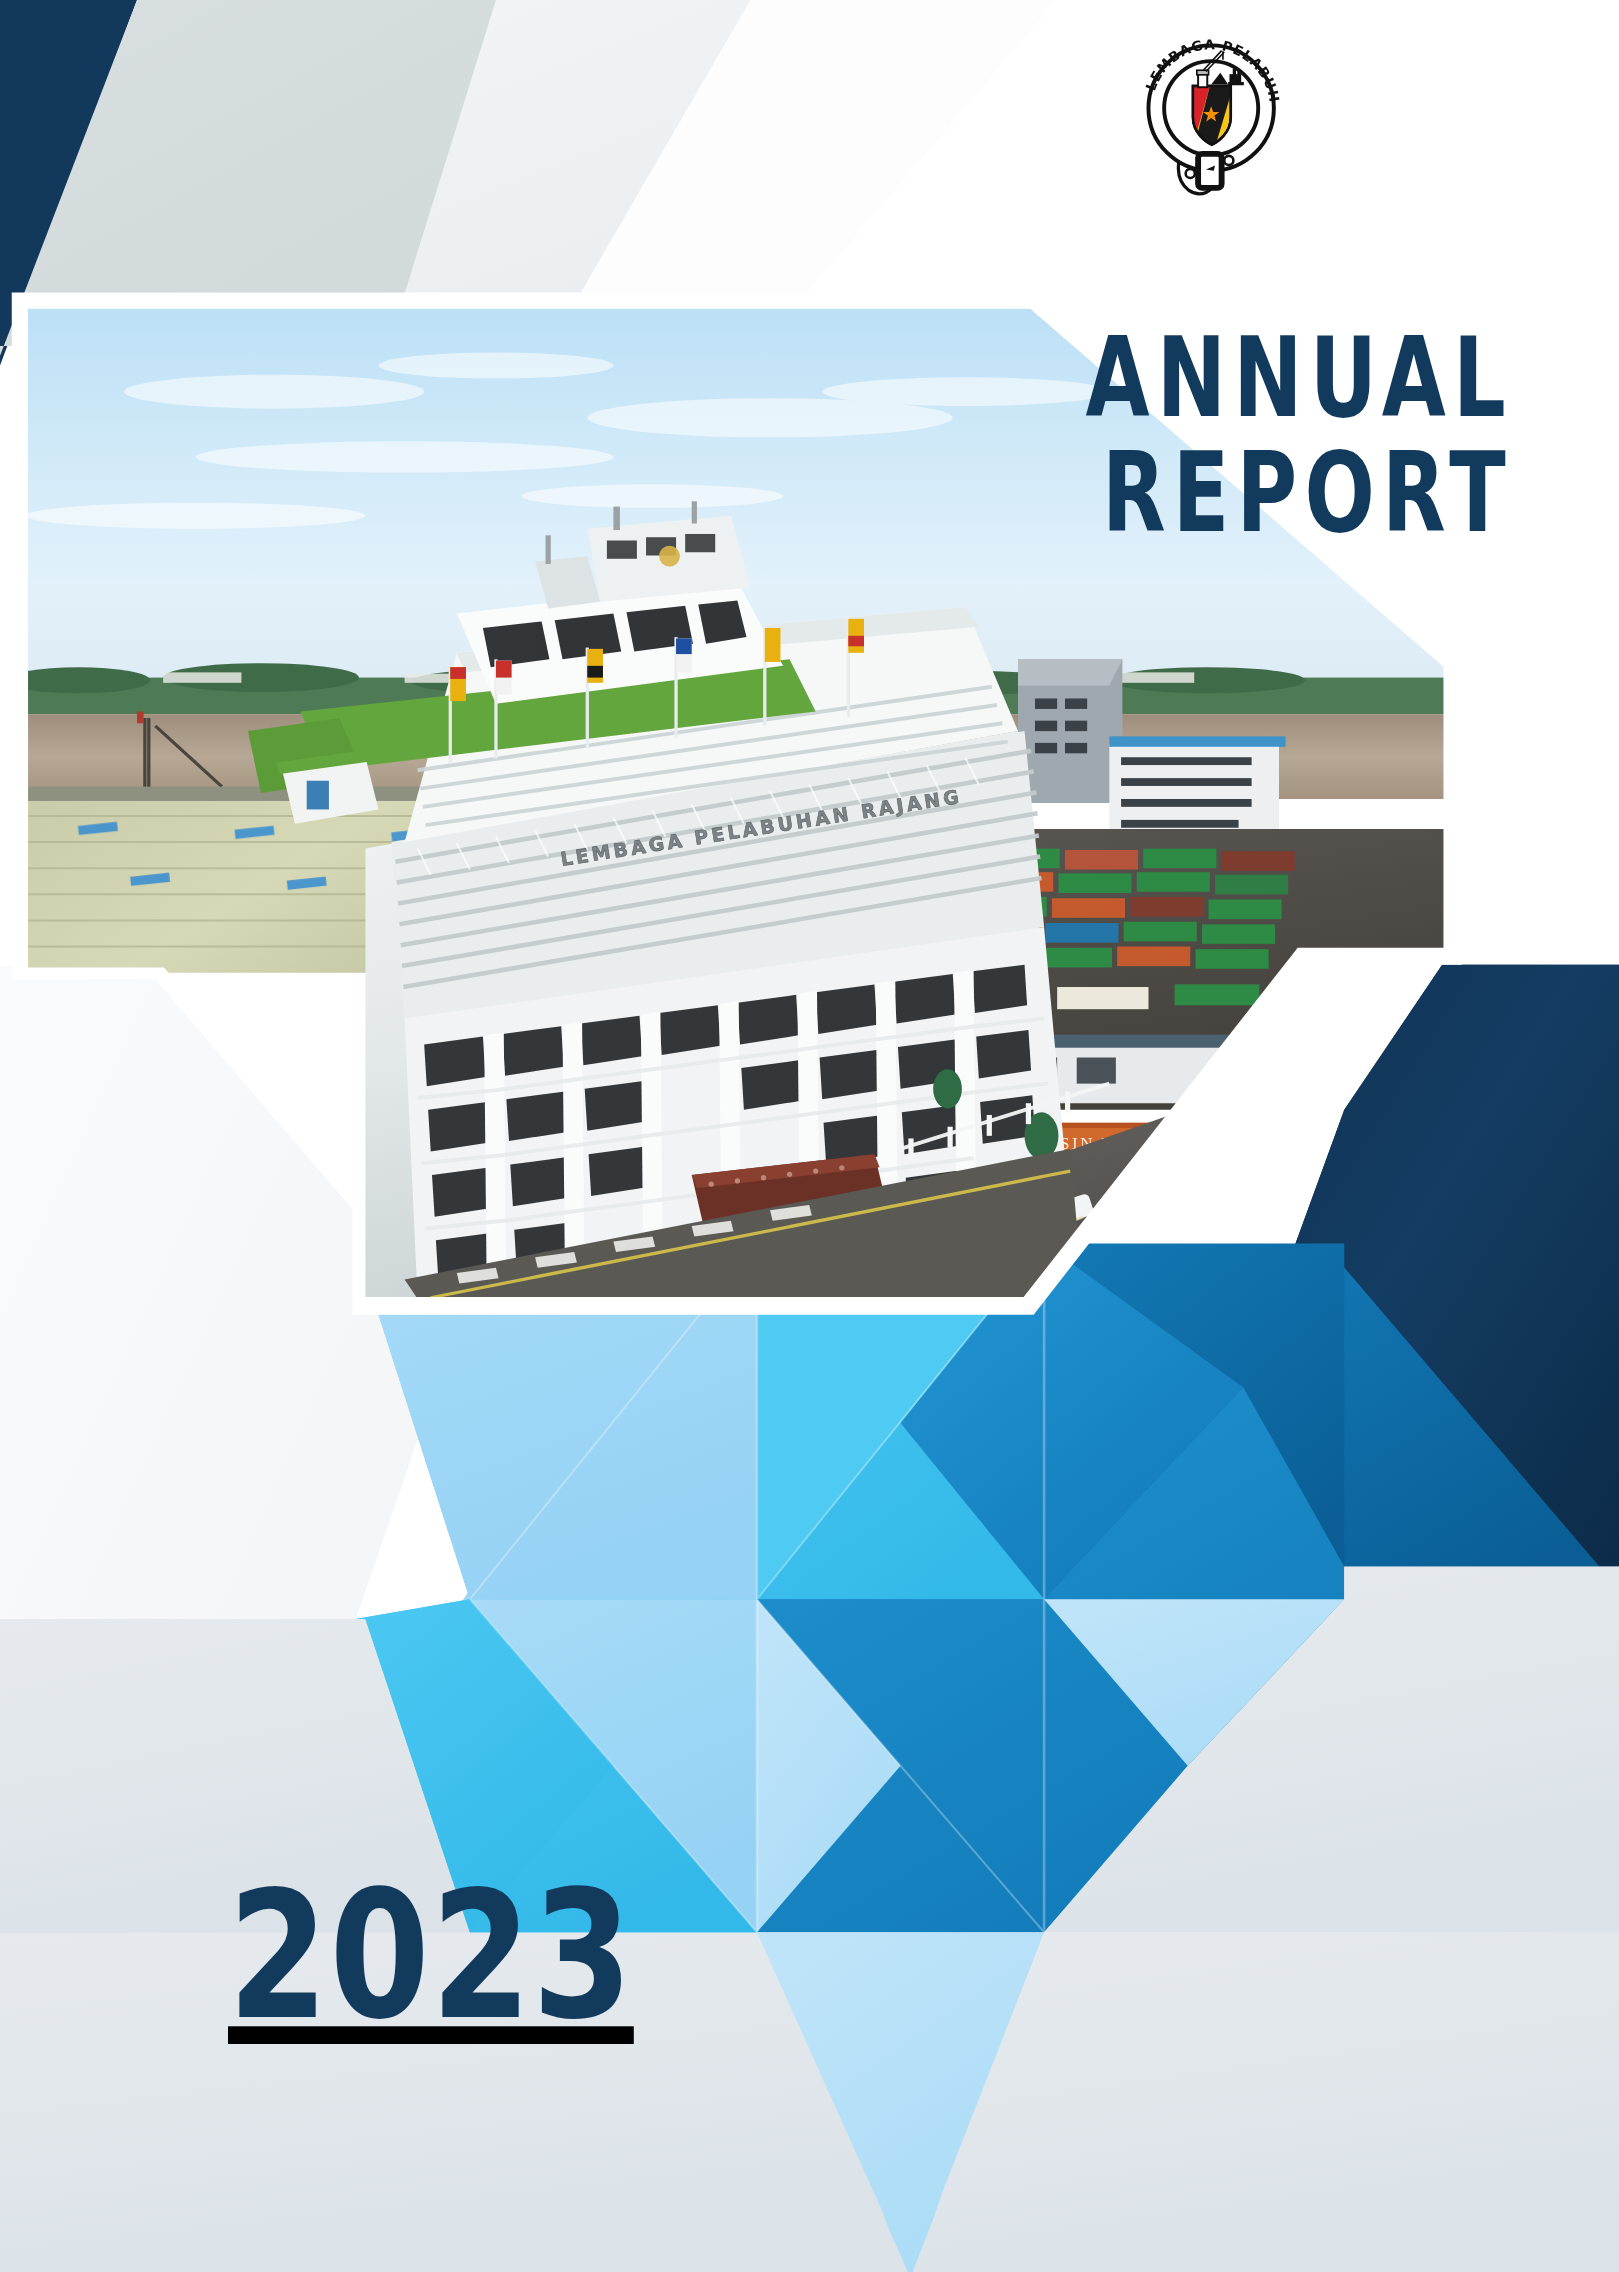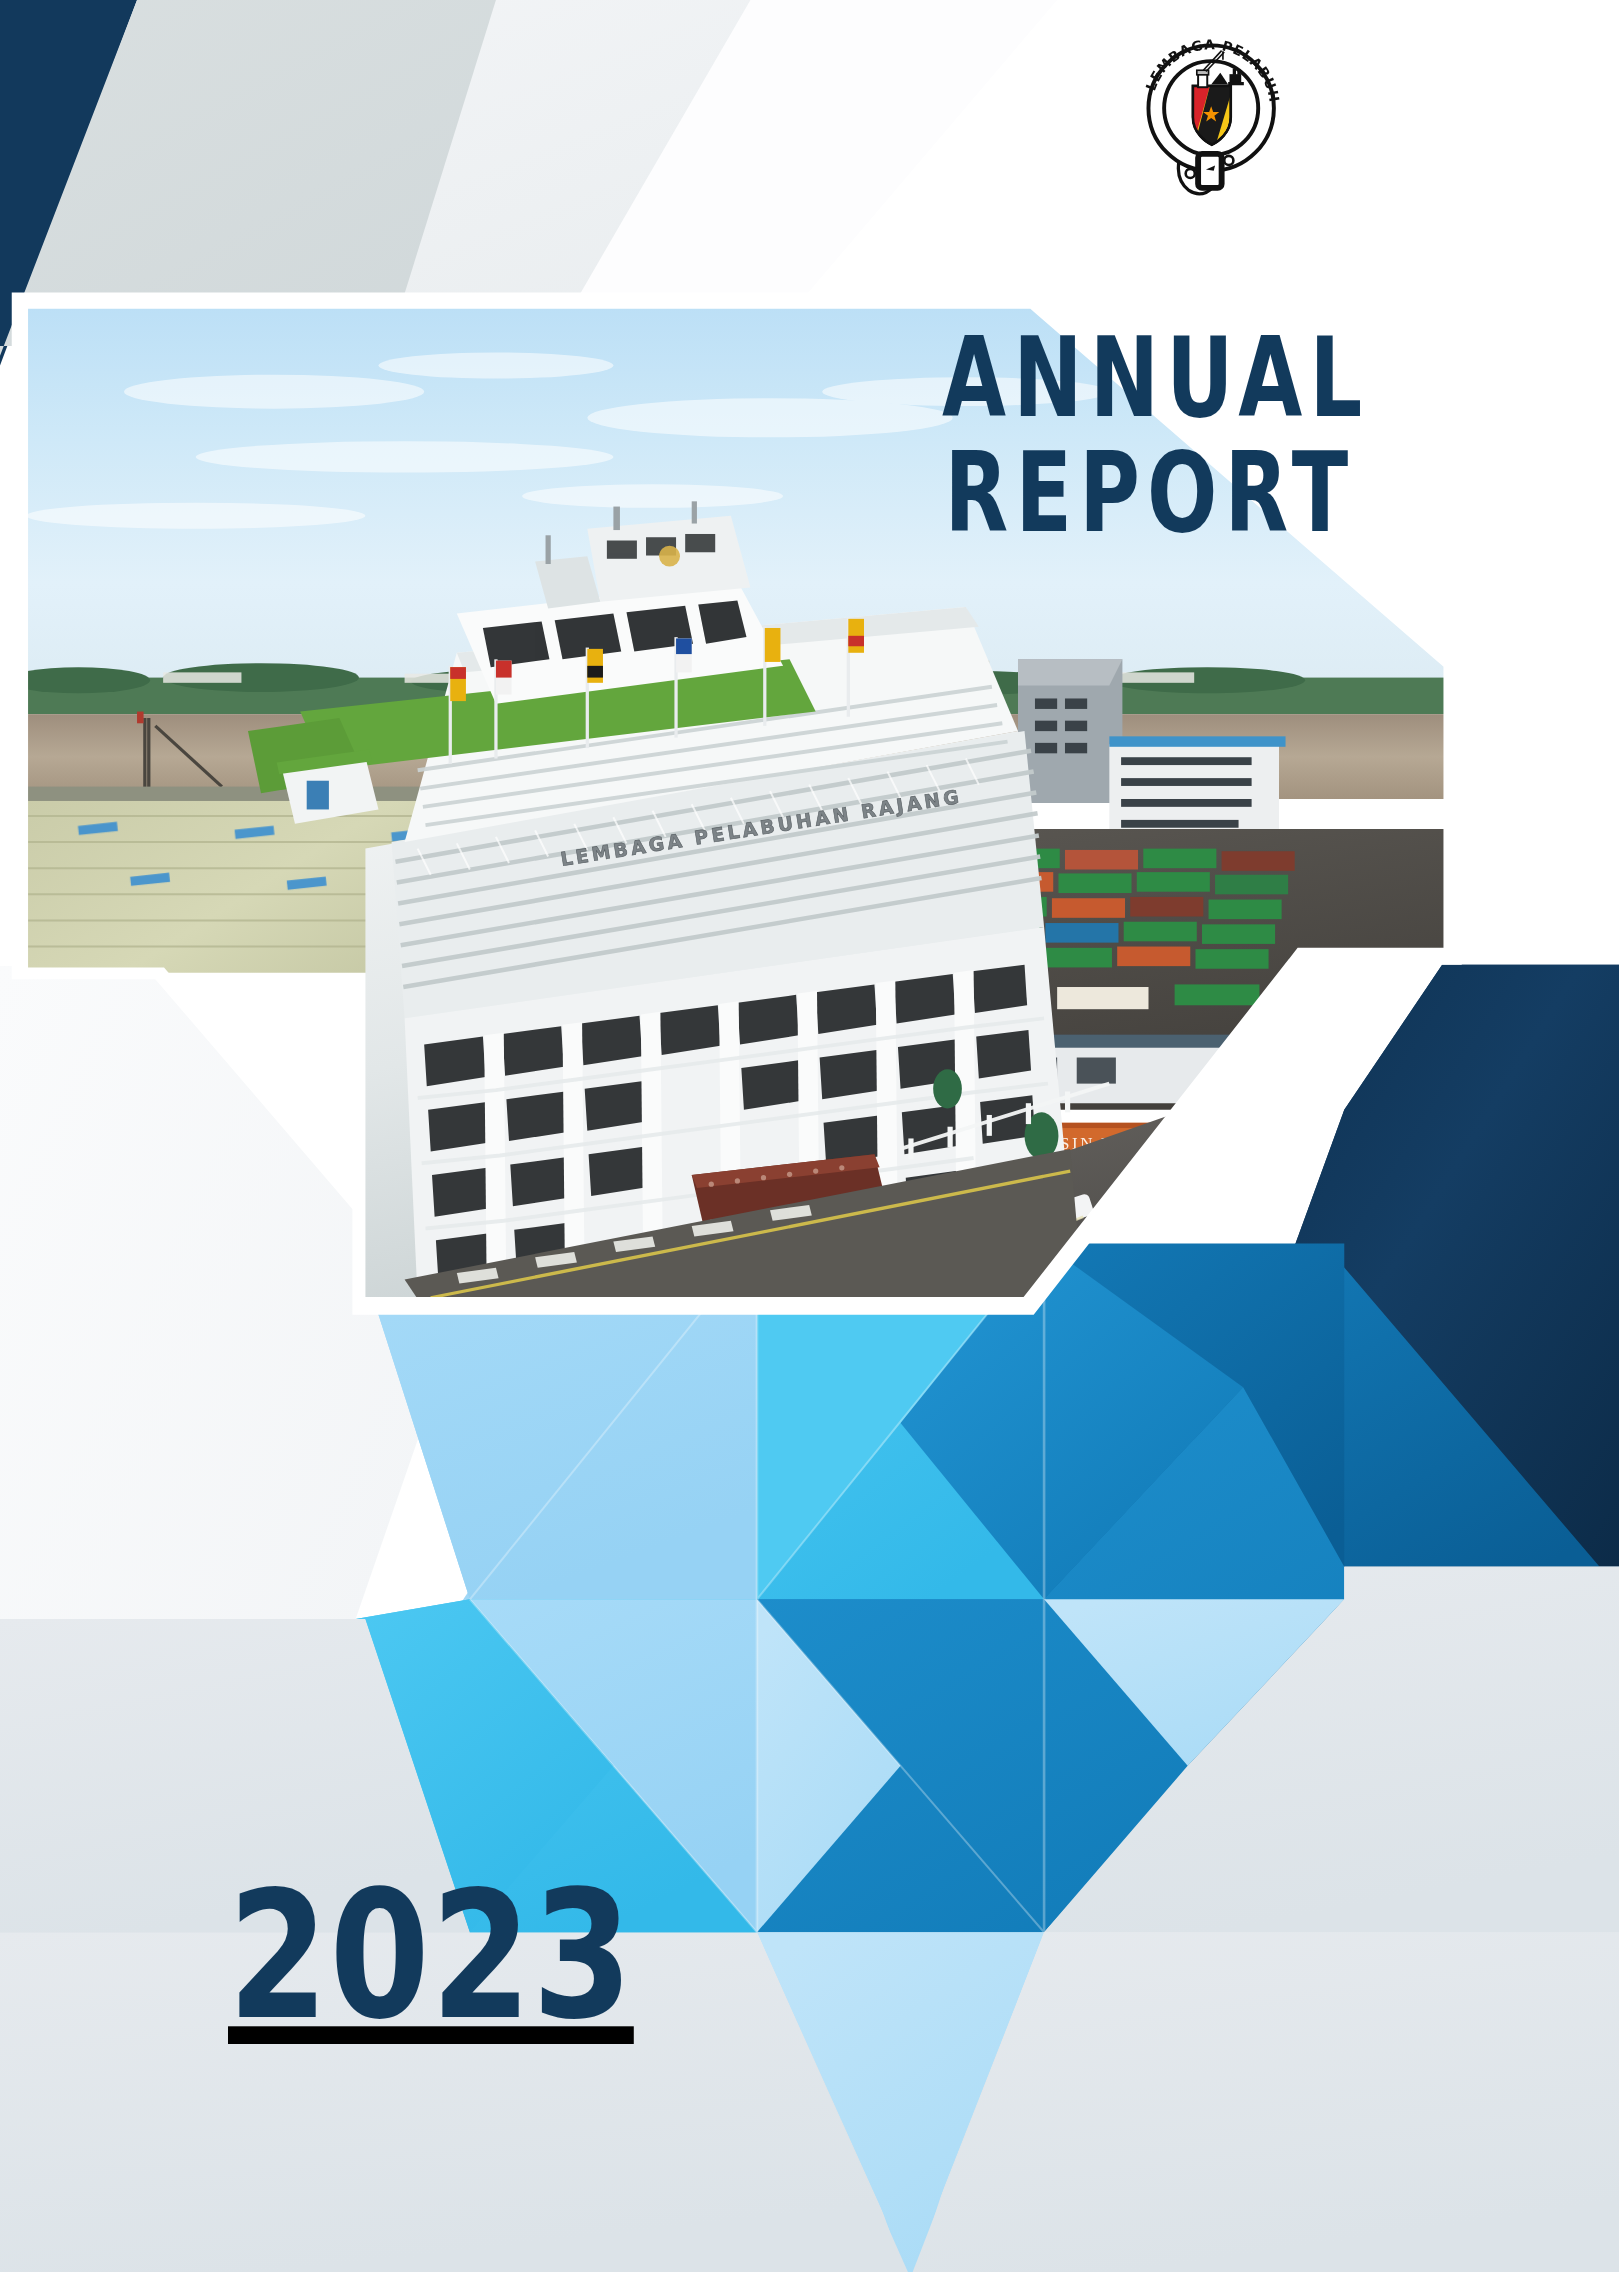--- a/index.html
+++ b/index.html
@@ -13,22 +13,22 @@
   svg.layer{display:block;}
 
   
   #logo-wrap{
     position:absolute;left:1138px;top:31px;width:147px;height:183px;
   }
   #logo-wrap svg{display:block;width:147px;height:183px;}
 
   
   #title-block{
-    position:absolute;left:910px;top:307px;width:653px;height:274px;
-    text-align:left;
+    position:absolute;left:886px;top:307px;width:653px;height:274px;
+    text-align:right;
   }
   .title-line{
     color:#123A5C;
     font-family:"DejaVu Sans", sans-serif;
     font-weight:700;
     font-size:90px;
     letter-spacing:7.8px;
     line-height:1.28;
     white-space:nowrap;
     transform:scaleX(0.92) scaleY(1.22);

